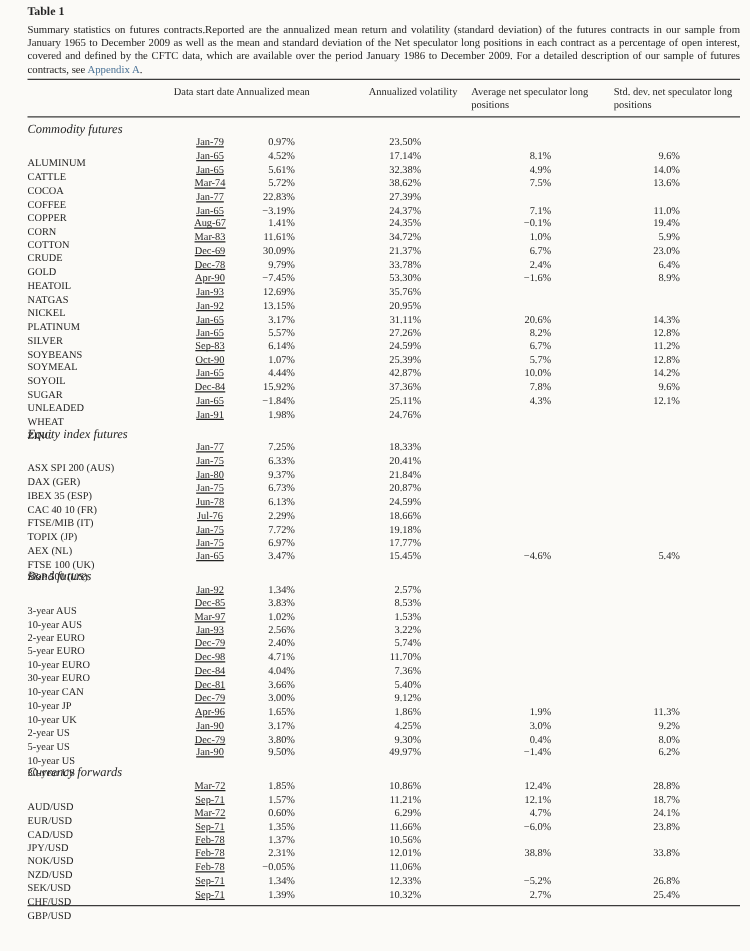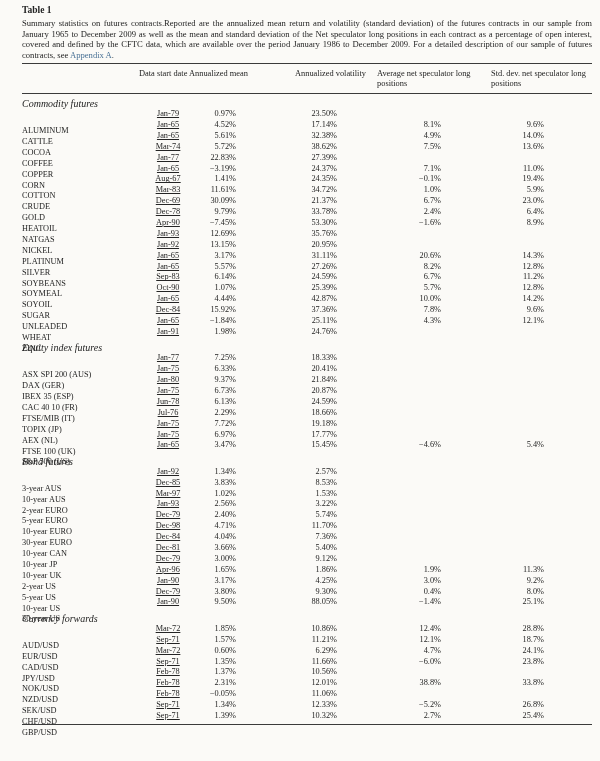--- a/index.html
+++ b/index.html
@@ -447,23 +447,23 @@
           <div class="cell c-num">3.80%</div>
           <div class="cell c-num">9.30%</div>
           <div class="cell c-num">0.4%</div>
           <div class="cell c-num">8.0%</div>
           <div class="cell c-fill"></div>
         </div>
         <div class="row">
           <div class="cell c-name">30-year US</div>
           <div class="cell c-date">Jan-90</div>
           <div class="cell c-num">9.50%</div>
-          <div class="cell c-num">88.05%</div>
+          <div class="cell c-num">49.97%</div>
           <div class="cell c-num">−1.4%</div>
-          <div class="cell c-num">25.1%</div>
+          <div class="cell c-num">6.2%</div>
           <div class="cell c-fill"></div>
         </div>
       </div>
       <div class="section">
         <div class="section-title">Currency forwards</div>
         <div class="row">
           <div class="cell c-name">AUD/USD</div>
           <div class="cell c-date">Mar-72</div>
           <div class="cell c-num">1.85%</div>
           <div class="cell c-num">10.86%</div>

